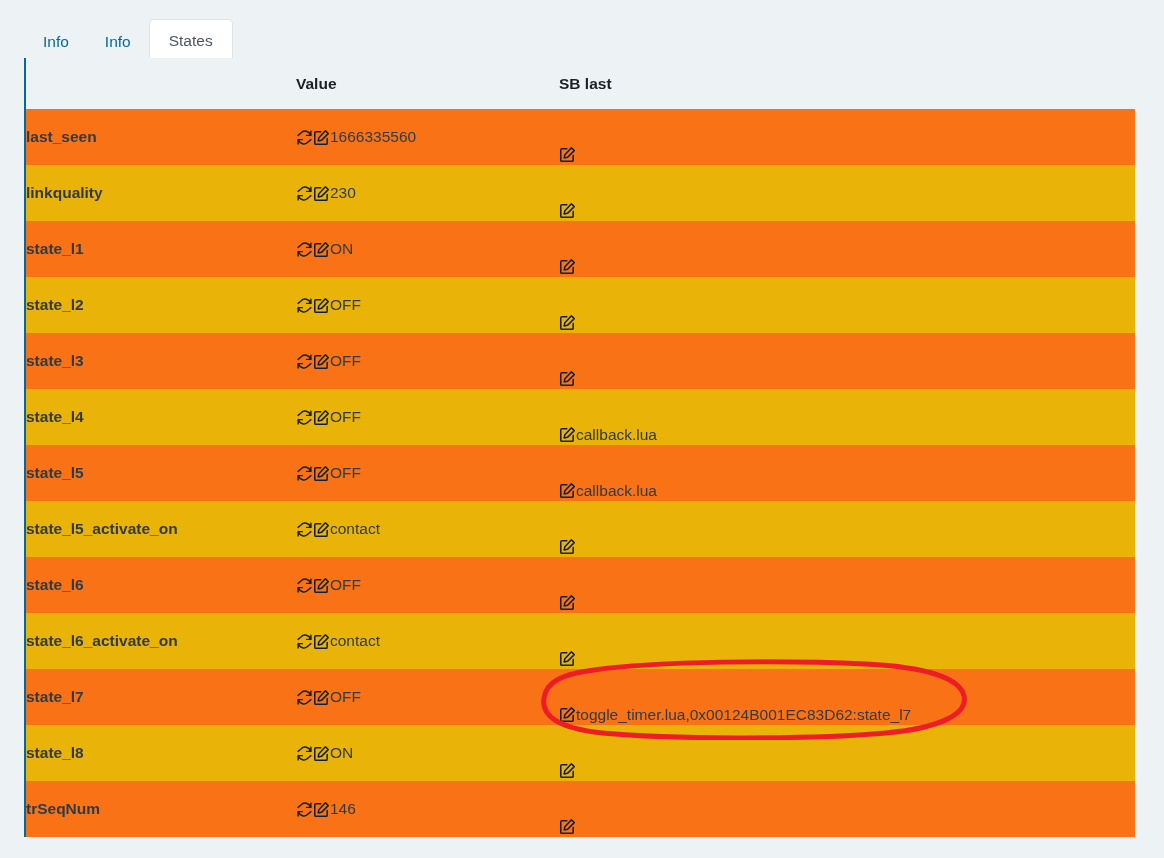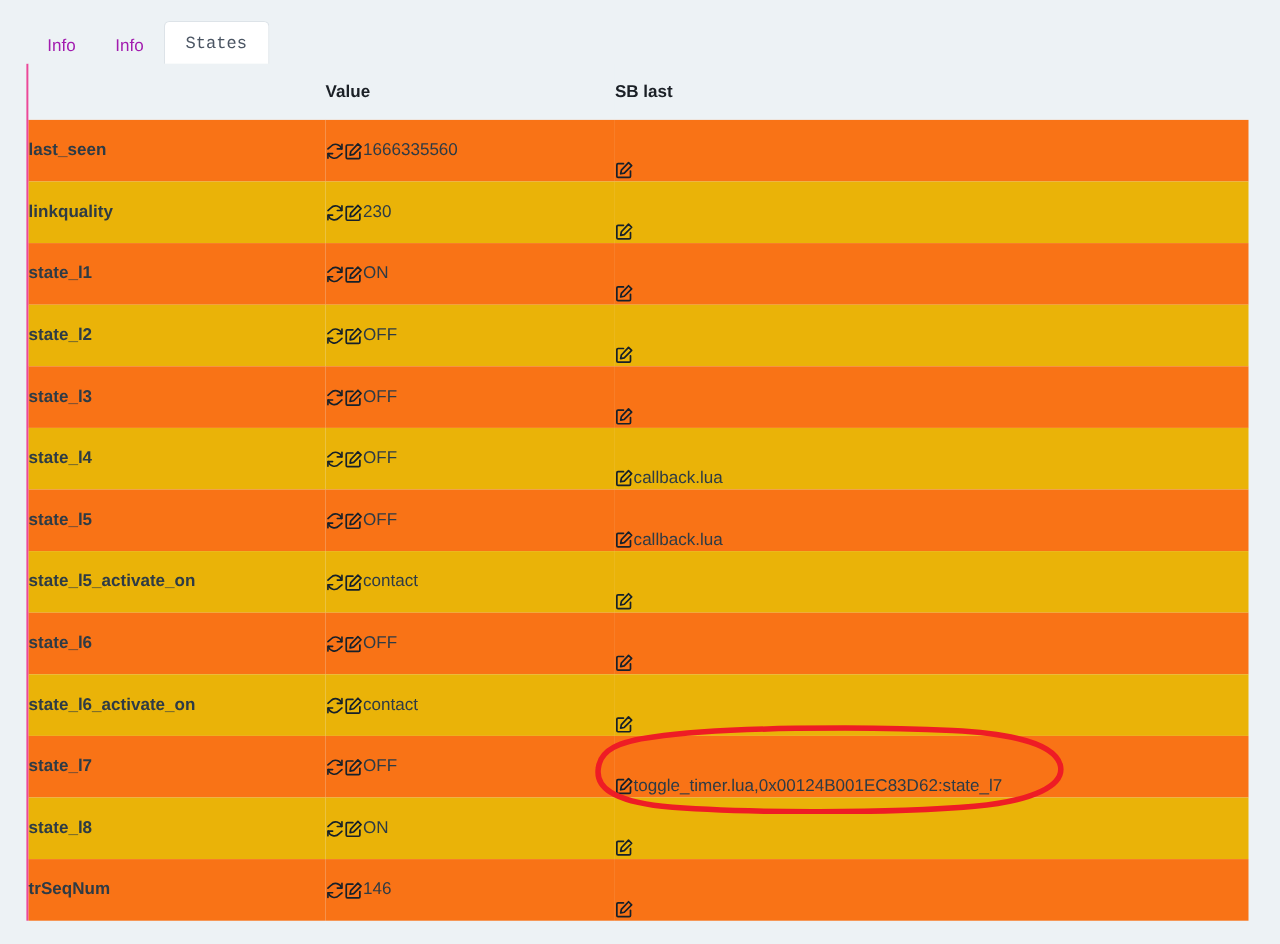--- a/index.html
+++ b/index.html
@@ -26,46 +26,45 @@
     top: 16px;
     height: 44px;
     display: flex;
     align-items: flex-end;
     gap: 0px;
   }
   .tab {
     font-size: 15.5px;
     line-height: 1;
     padding: 12px 17px 12px 17px;
-    color: #a21caf;
+    color: #0369a1;
     cursor: pointer;
     border: 1px solid transparent;
     border-bottom: none;
     border-radius: 5px 5px 0 0;
     background: transparent;
     white-space: nowrap;
     position: relative;
     top: 1px;
   }
   .tab.active {
     background: #ffffff;
     color: #4b5563;
     border-color: #dde3e8;
     border-bottom-color: #ffffff;
     padding: 13px 19px 13px 19px;
-    font-family: Liberation Mono, monospace;
   }
 
   
   .table-wrap {
     position: absolute;
     left: 24px;
     top: 58px;
     width: 1111px;
-    border-left: 2px solid #ec4899;
+    border-left: 2px solid #0369a1;
     box-sizing: border-box;
     background: #edf2f5;
   }
   table.states {
     width: 100%;
     border-collapse: collapse;
     table-layout: fixed;
   }
   table.states th {
     text-align: left;

